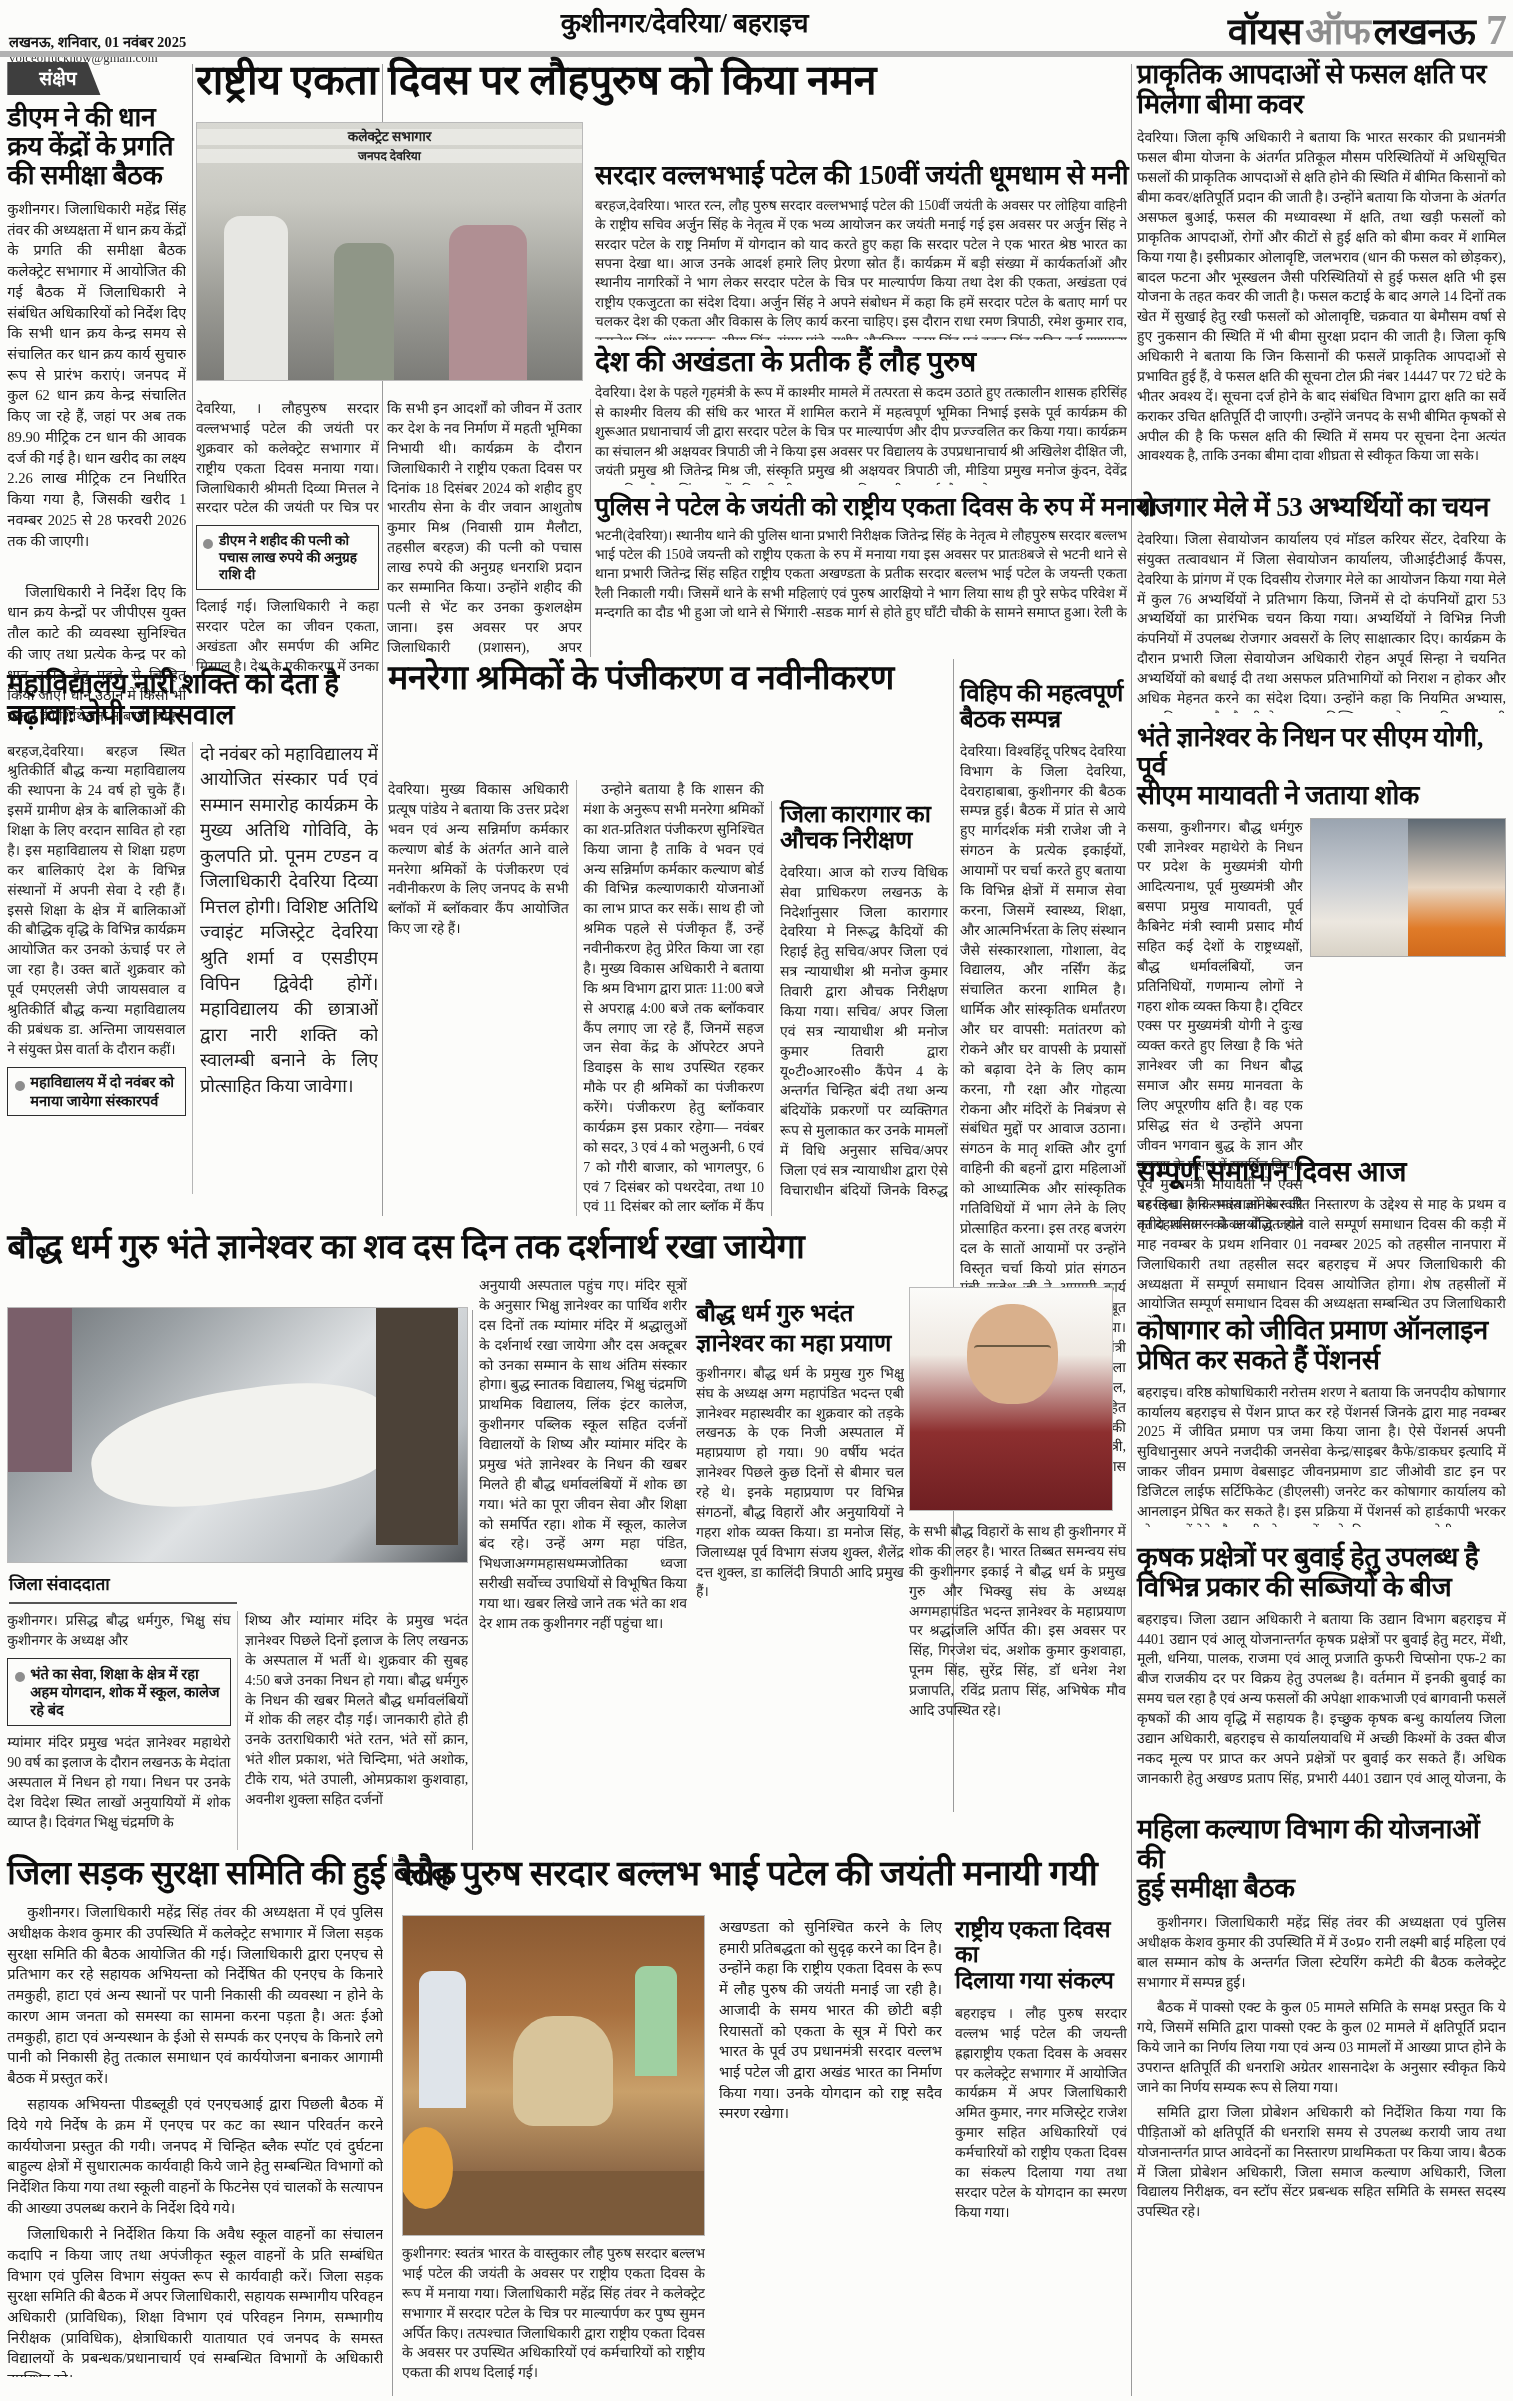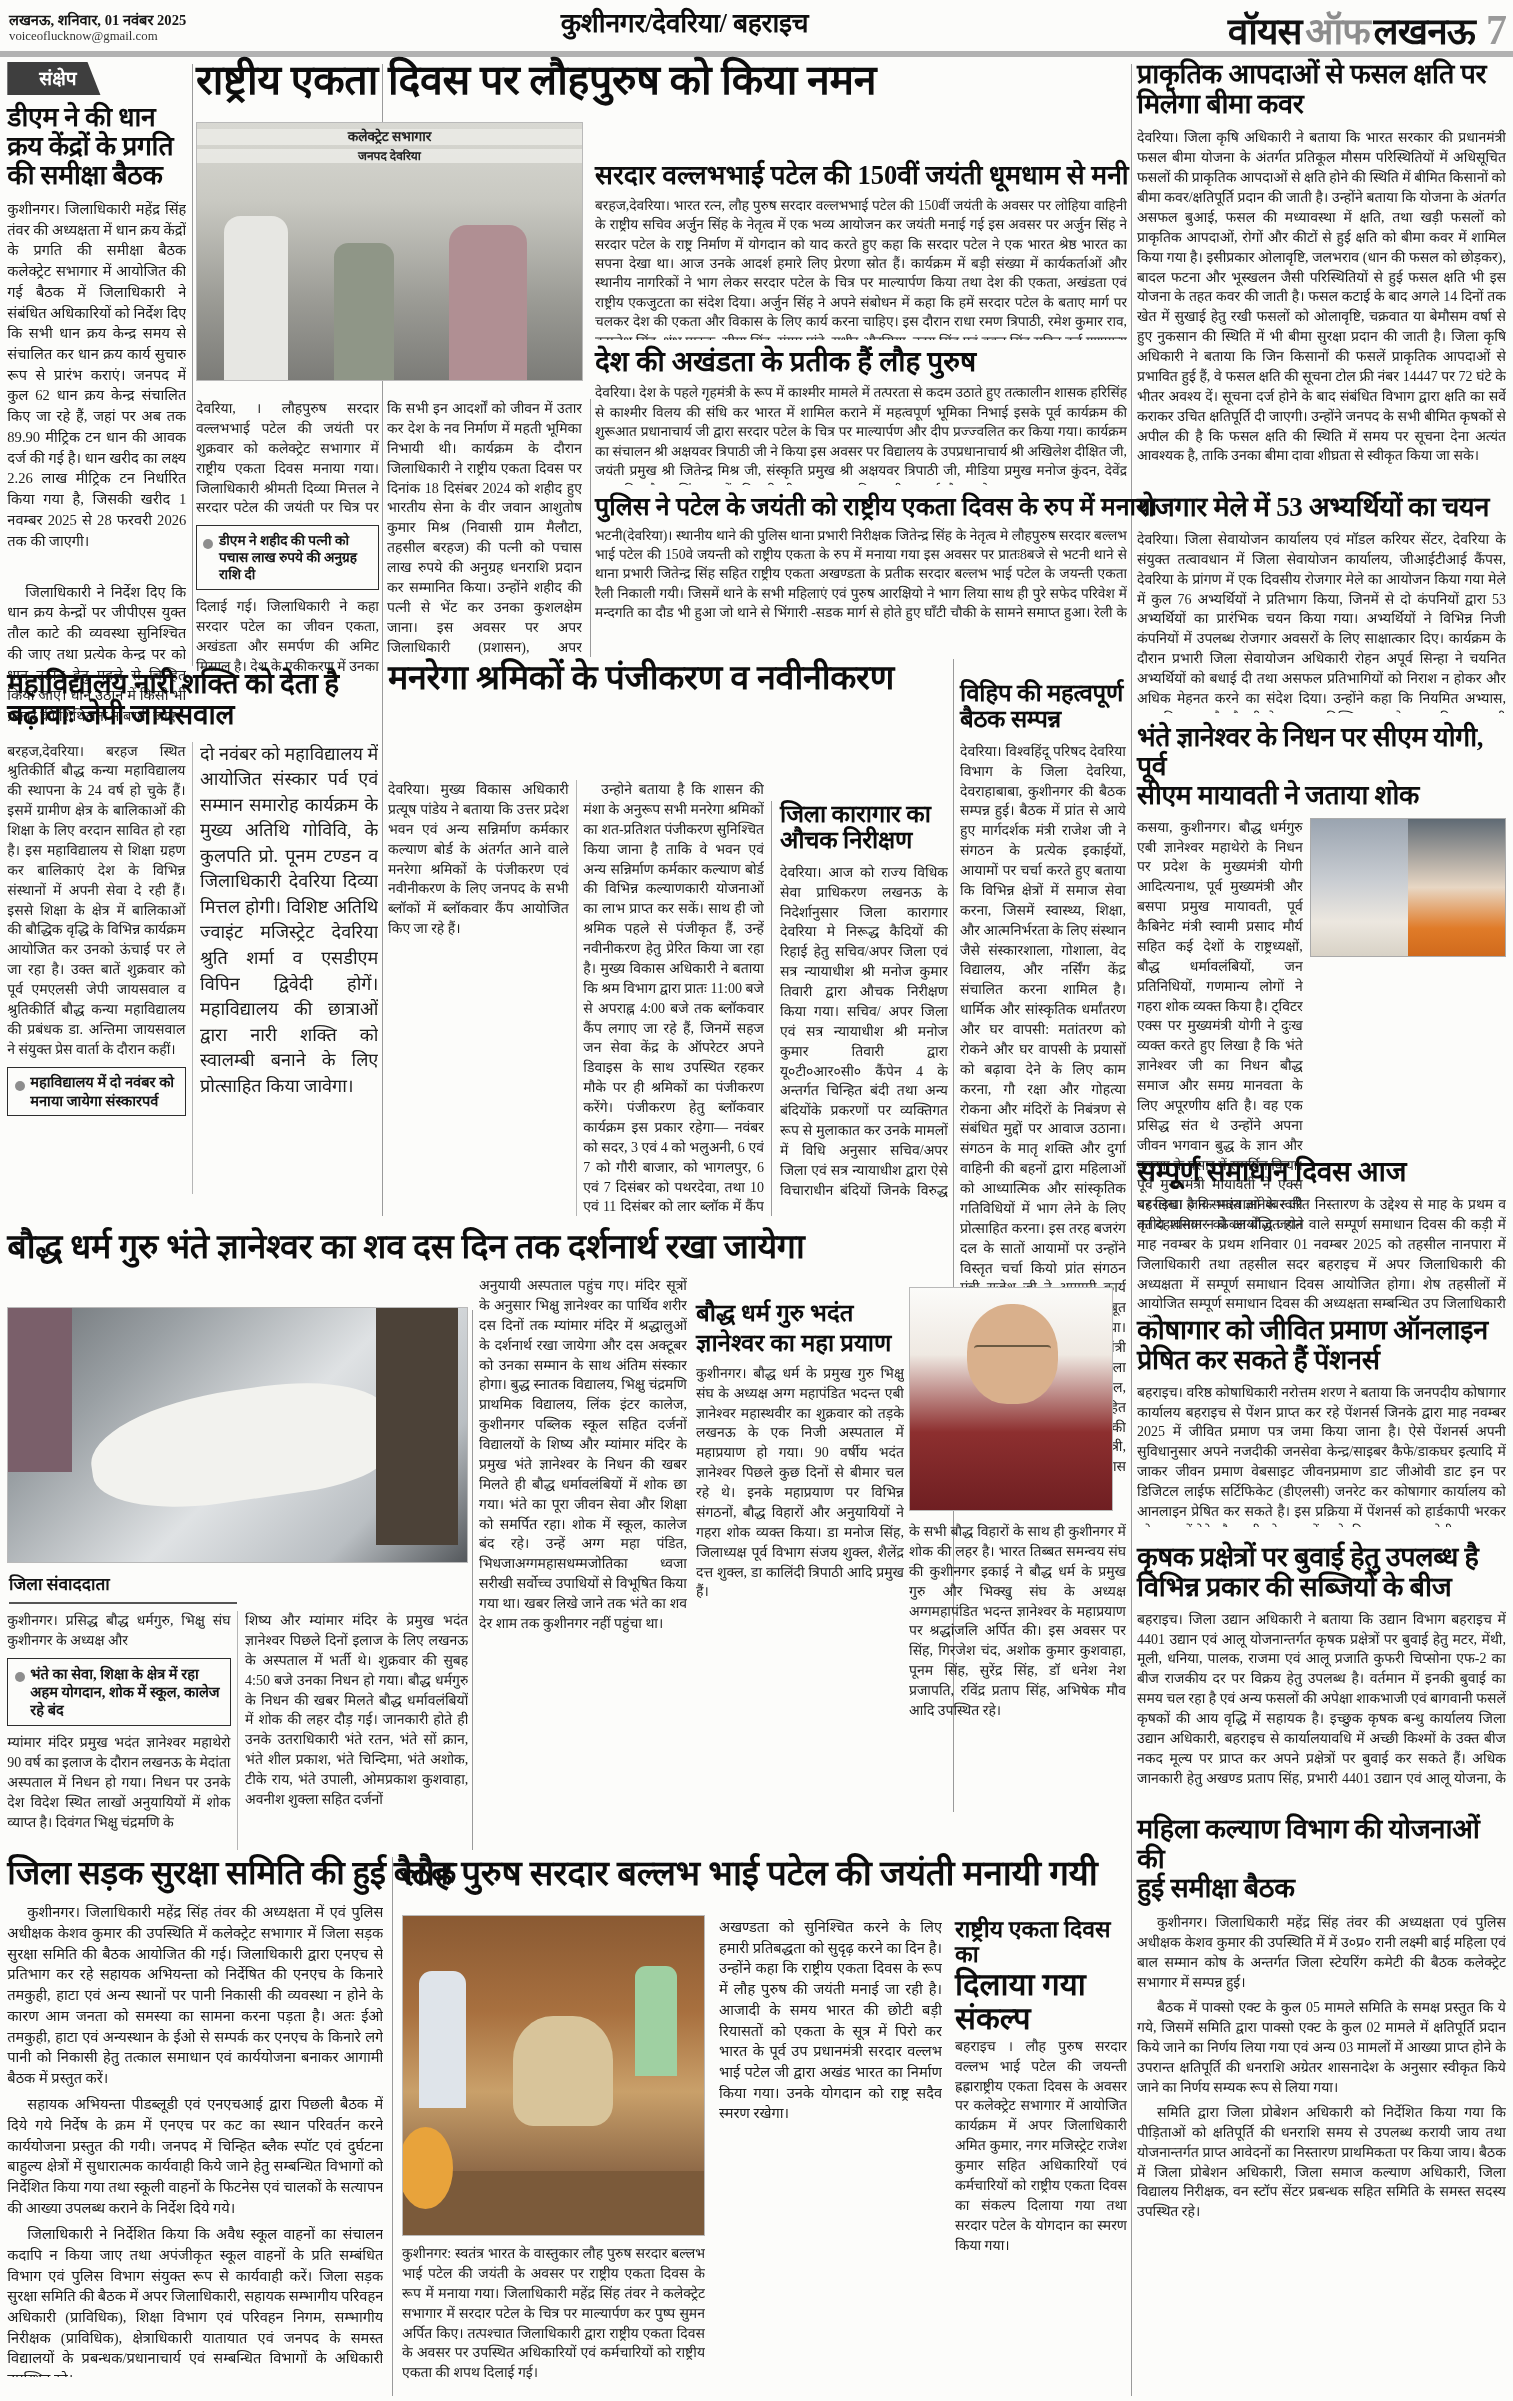--- a/index.html
+++ b/index.html
@@ -23,21 +23,21 @@
        font-weight:bold;line-height:1.2;}
   .byline{font-weight:bold;border-bottom:2.7px solid #555;padding-bottom:7.3px;}
   .brand{font-weight:bold;letter-spacing:-0.9px;}
 </style>
 </head>
 <body>
 
 <div class="page">
 
   <div class="abs" style="left:9px;top:9px;width:237px;">
-    <div style="font-weight:bold;font-size:14.6px;">लखनऊ, शनिवार, 01 नवंबर 2025</div>
+    <div style="font-weight:bold;font-size:14.6px;margin-top:22px;">लखनऊ, शनिवार, 01 नवंबर 2025</div>
     <div style="font-size:12.8px;color:#333;">voiceoflucknow@gmail.com</div>
   </div>
   <div class="abs hl" style="left:493px;top:9px;width:383px;font-size:26.5px;text-align:center;">कुशीनगर/देवरिया/ बहराइच</div>
   <div class="abs" style="left:1086px;top:3.7px;width:420px;text-align:right;white-space:nowrap;">
     <span class="brand" style="font-size:37px;color:#111;">वॉयस</span>
     <span class="brand" style="font-size:37px;color:#8d8d8d;font-family:Liberation Mono, monospace;">ऑफ</span>
     <span class="brand" style="font-size:37px;color:#111;">लखनऊ</span>
     <span class="brand" style="font-size:42px;color:#9a9a9a;margin-left:7.3px;">7</span>
   </div>
   <div class="hband" style="top:51px;"></div>
@@ -210,18 +210,18 @@
     <div style="position:absolute;right:27px;top:50px;width:42px;height:110px;background:#9fd0a2;border-radius:11px 11px 0 0;"></div>
     <div style="position:absolute;left:0;bottom:0;width:100%;height:64px;background:#7b5a3a;"></div>
     <div style="position:absolute;left:-5.5px;bottom:25.6px;width:55px;height:82px;background:#e8a33b;border-radius:50%;"></div>
   </div>
   <div class="abs bt" style="left:402px;top:2244px;width:303px;height:151px;font-size:14px;">कुशीनगर: स्वतंत्र भारत के वास्तुकार लौह पुरुष सरदार बल्लभ भाई पटेल की जयंती के अवसर पर राष्ट्रीय एकता दिवस के रूप में मनाया गया। जिलाधिकारी महेंद्र सिंह तंवर ने कलेक्ट्रेट सभागार में सरदार पटेल के चित्र पर माल्यार्पण कर पुष्प सुमन अर्पित किए। तत्पश्चात जिलाधिकारी द्वारा राष्ट्रीय एकता दिवस के अवसर पर उपस्थित अधिकारियों एवं कर्मचारियों को राष्ट्रीय एकता की शपथ दिलाई गई।</div>
 
   <div class="abs bt" style="left:719px;top:1917px;width:223px;height:477px;font-size:14.6px;">अखण्डता को सुनिश्चित करने के लिए हमारी प्रतिबद्धता को सुदृढ़ करने का दिन है। उन्होंने कहा कि राष्ट्रीय एकता दिवस के रूप में लौह पुरुष की जयंती मनाई जा रही है। आजादी के समय भारत की छोटी बड़ी रियासतों को एकता के सूत्र में पिरो कर भारत के पूर्व उप प्रधानमंत्री सरदार वल्लभ भाई पटेल जी द्वारा अखंड भारत का निर्माण किया गया। उनके योगदान को राष्ट्र सदैव स्मरण रखेगा।</div>
 
   <div class="abs" style="left:955px;top:1917px;width:172px;">
     <div class="sub-hl" style="font-size:23px;">राष्ट्रीय एकता दिवस का</div>
-    <div class="sub-hl" style="font-size:31px;margin-bottom:1px;">दिलाया गया संकल्प</div>
+    <div class="sub-hl" style="font-size:23px;margin-bottom:11px;">दिलाया गया संकल्प</div>
     <div class="bt" style="font-size:14px;height:392px;">बहराइच । लौह पुरुष सरदार वल्लभ भाई पटेल की जयन्ती ह्रह्राराष्ट्रीय एकता दिवस के अवसर पर कलेक्ट्रेट सभागार में आयोजित कार्यक्रम में अपर जिलाधिकारी अमित कुमार, नगर मजिस्ट्रेट राजेश कुमार सहित अधिकारियों एवं कर्मचारियों को राष्ट्रीय एकता दिवस का संकल्प दिलाया गया तथा सरदार पटेल के योगदान का स्मरण किया गया।</div>
   </div>
 
 </div>
 
 
 </body></html>

